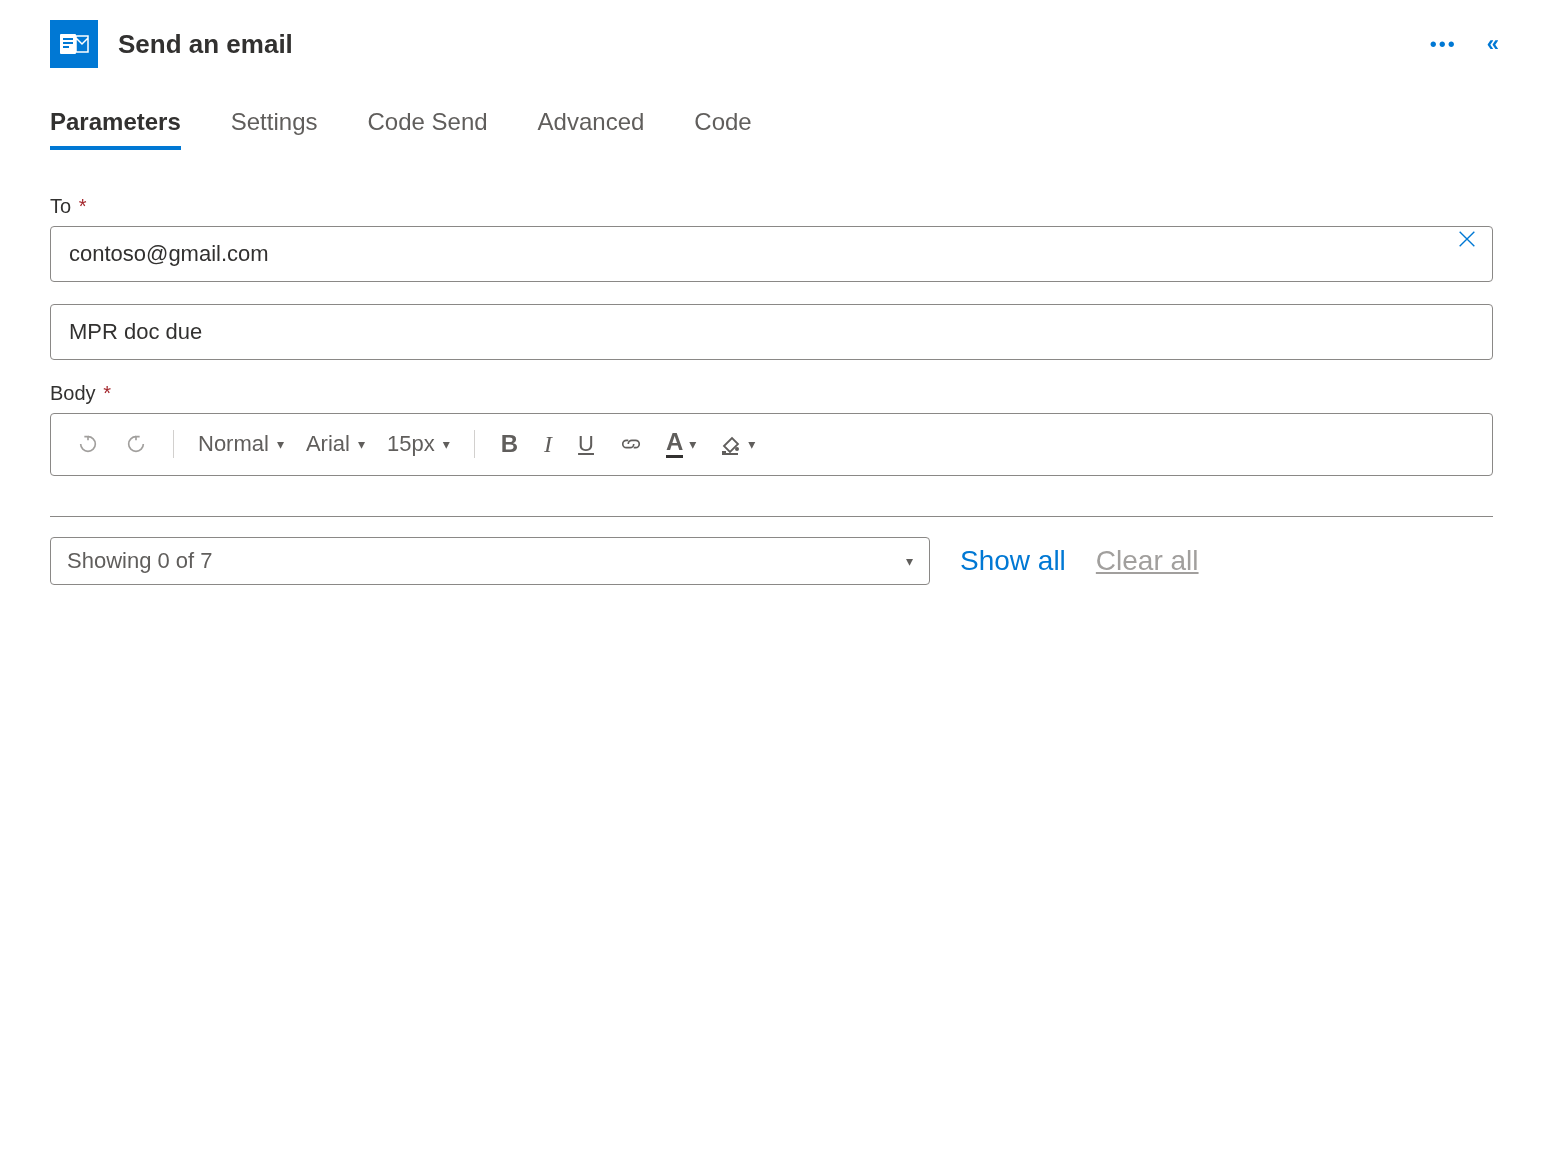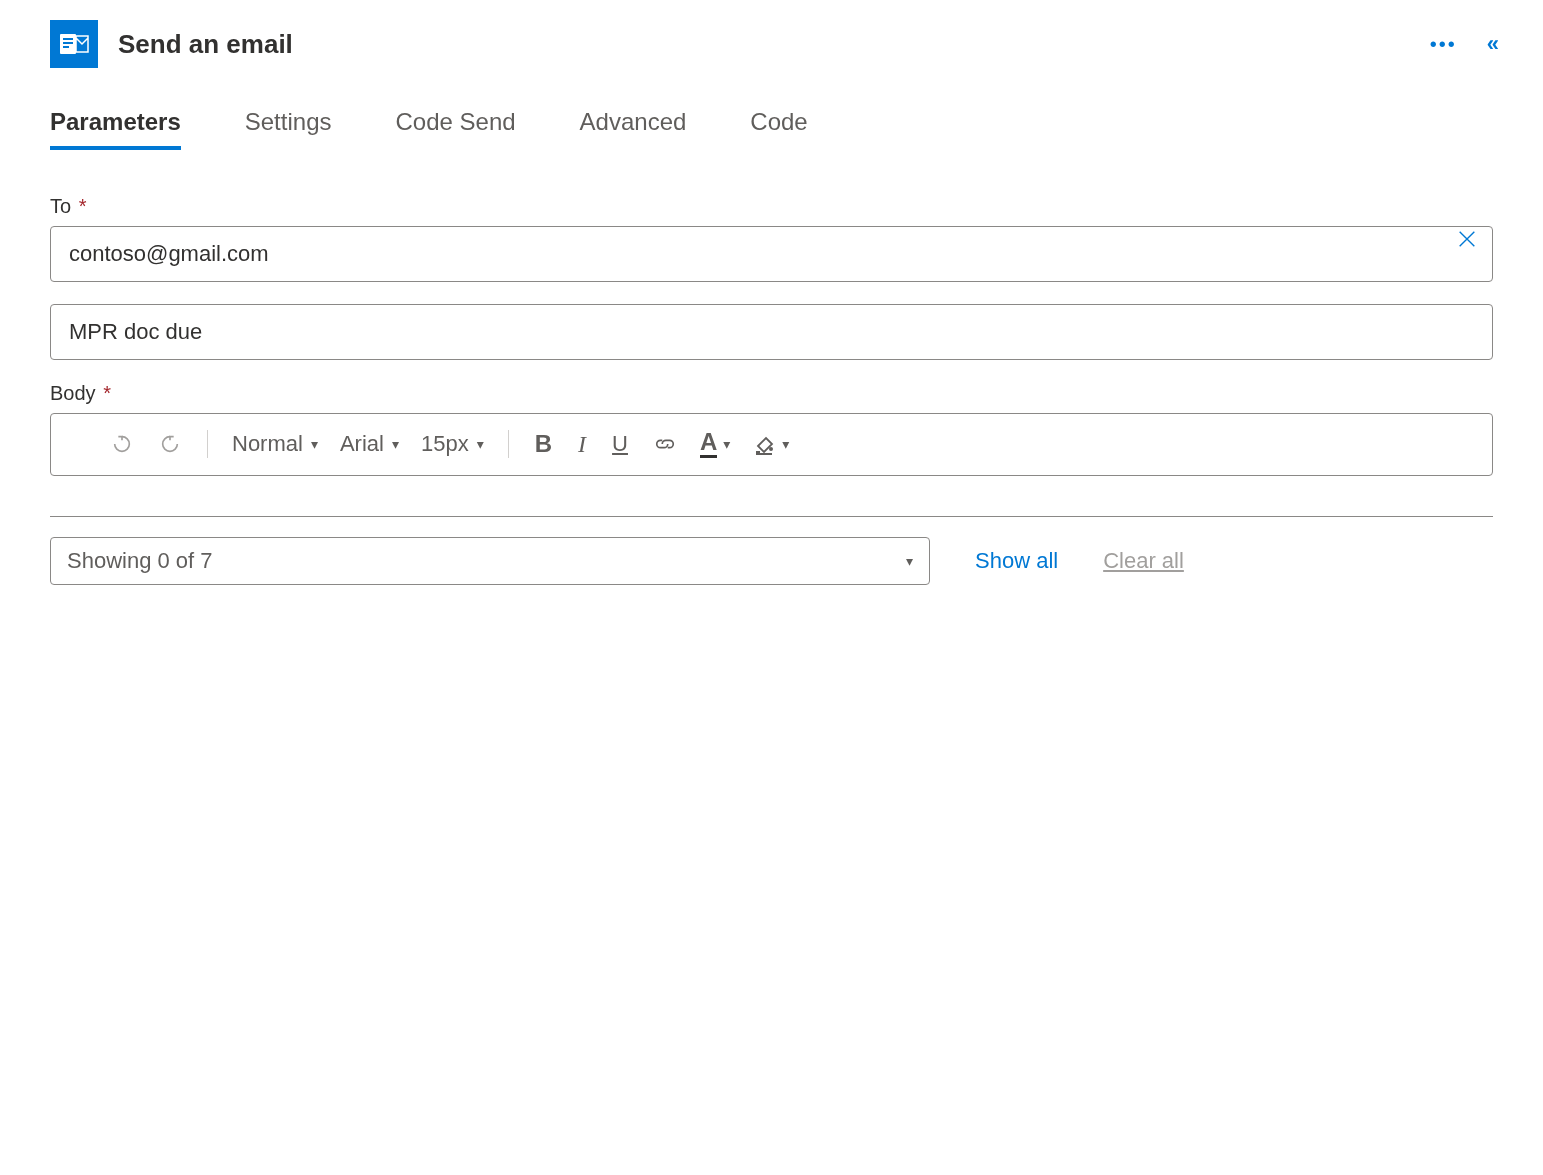--- a/index.html
+++ b/index.html
@@ -37,21 +37,21 @@
     }
     .header-right {
       display: flex;
       align-items: center;
       gap: 30px;
     }
     .more-icon { color: #0078d4; font-size: 20px; letter-spacing: 2px; cursor: pointer; }
     .collapse-icon { color: #0078d4; font-size: 22px; font-weight: bold; cursor: pointer; letter-spacing: -6px; }
     .tabs {
       display: flex;
-      gap: 64px;
+      gap: 50px;
       margin-bottom: 45px;
     }
     .tab {
       font-size: 24px;
       color: #605e5c;
       padding-bottom: 10px;
       cursor: pointer;
       border-bottom: 4px solid transparent;
     }
     .tab.active {
@@ -87,21 +87,20 @@
       color: #0078d4;
       font-size: 26px;
       cursor: pointer;
       background: none;
       border: none;
       font-family: inherit;
     }
     .rich-editor {
       border: 1px solid #8a8886;
       border-radius: 4px;
-      padding-left: 34px;
     }
     .toolbar {
       display: flex;
       align-items: center;
       padding: 12px 18px;
       gap: 10px;
       border-bottom: 1px solid transparent;
     }
     .tb-btn {
       background: none;
@@ -180,26 +179,25 @@
       font-size: 22px;
       border: 1px solid #8a8886;
       border-radius: 4px;
       display: flex;
       justify-content: space-between;
       align-items: center;
       color: #605e5c;
       cursor: pointer;
     }
     .link-btn {
-      font-size: 22px;
+      font-size: 28px;
       cursor: pointer;
       background: none;
       border: none;
       font-family: inherit;
-      margin-left: 15px;
     }
     .show-all { color: #0078d4; }
     .clear-all { color: #a19f9d; text-decoration: underline; }
     .font-color-btn {
       position: relative;
       display: inline-flex;
       align-items: center;
       gap: 6px;
     }
     .font-color-a {

